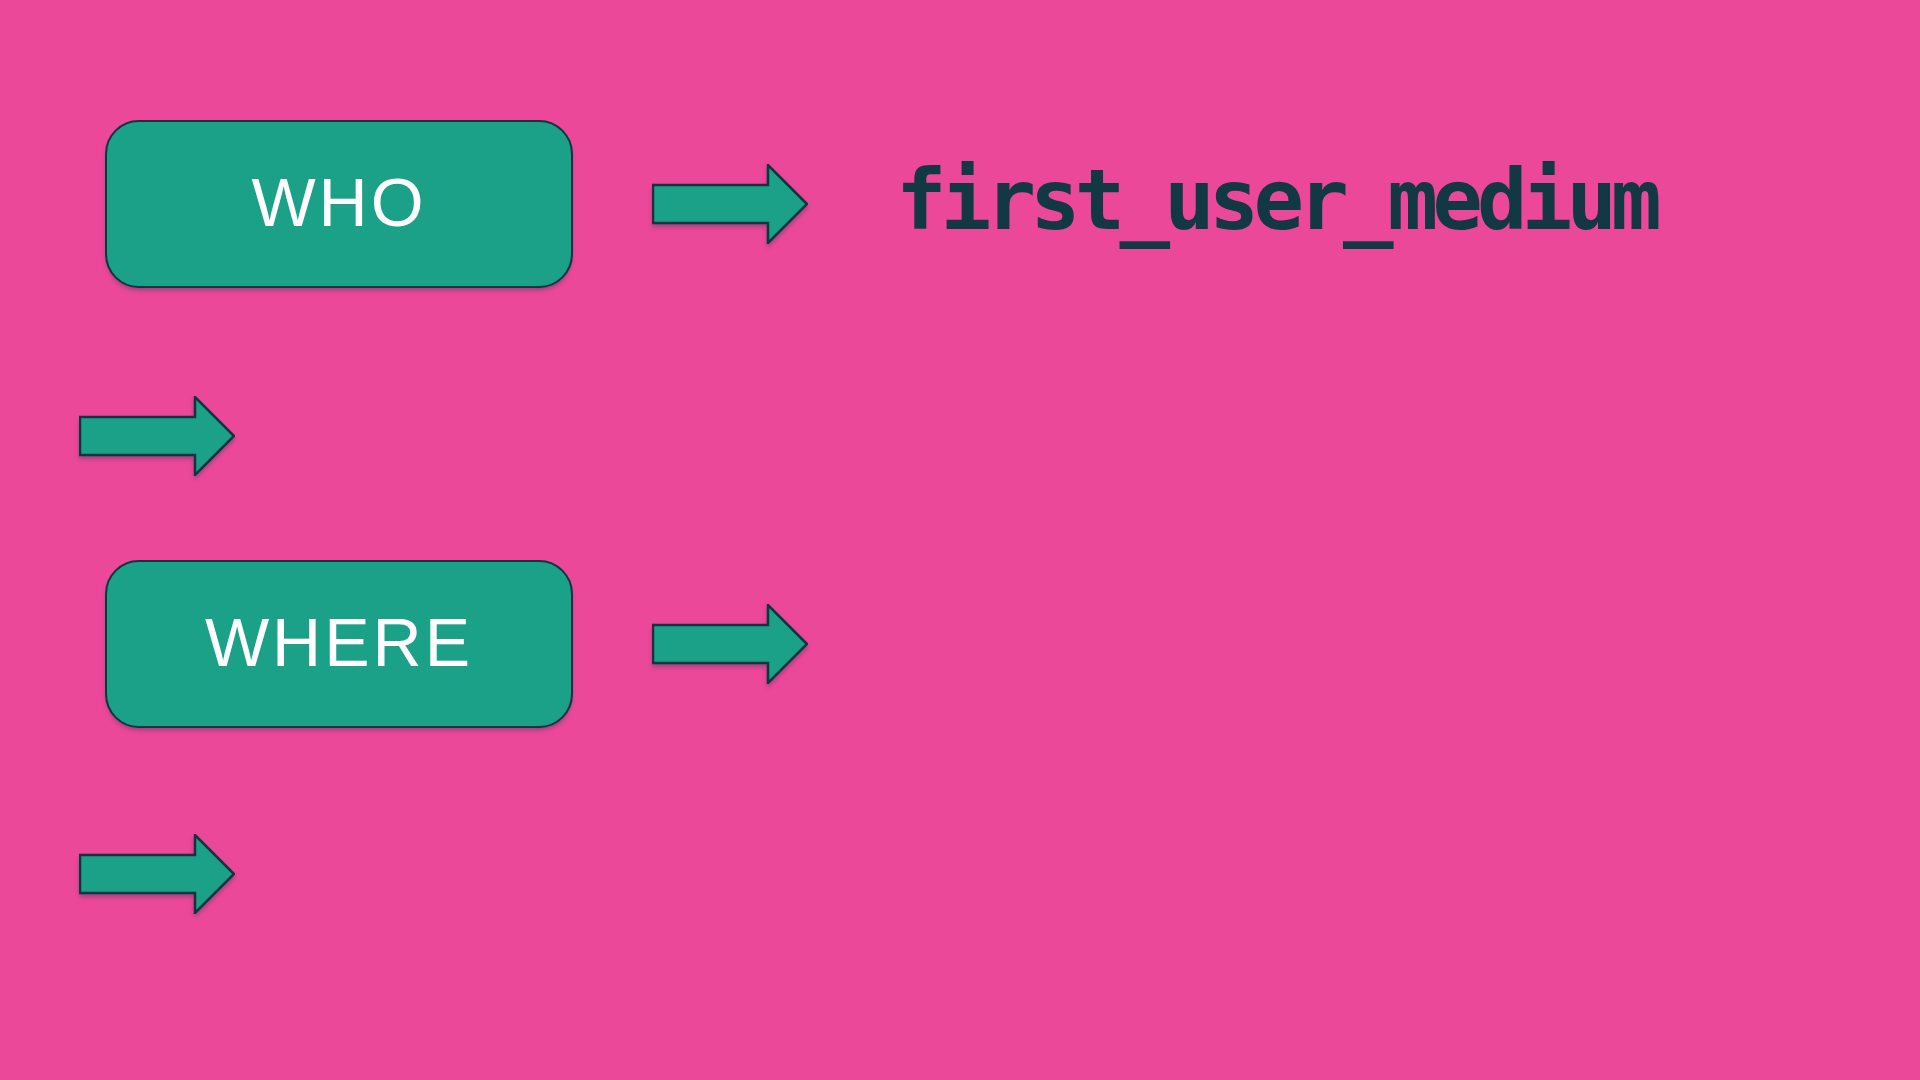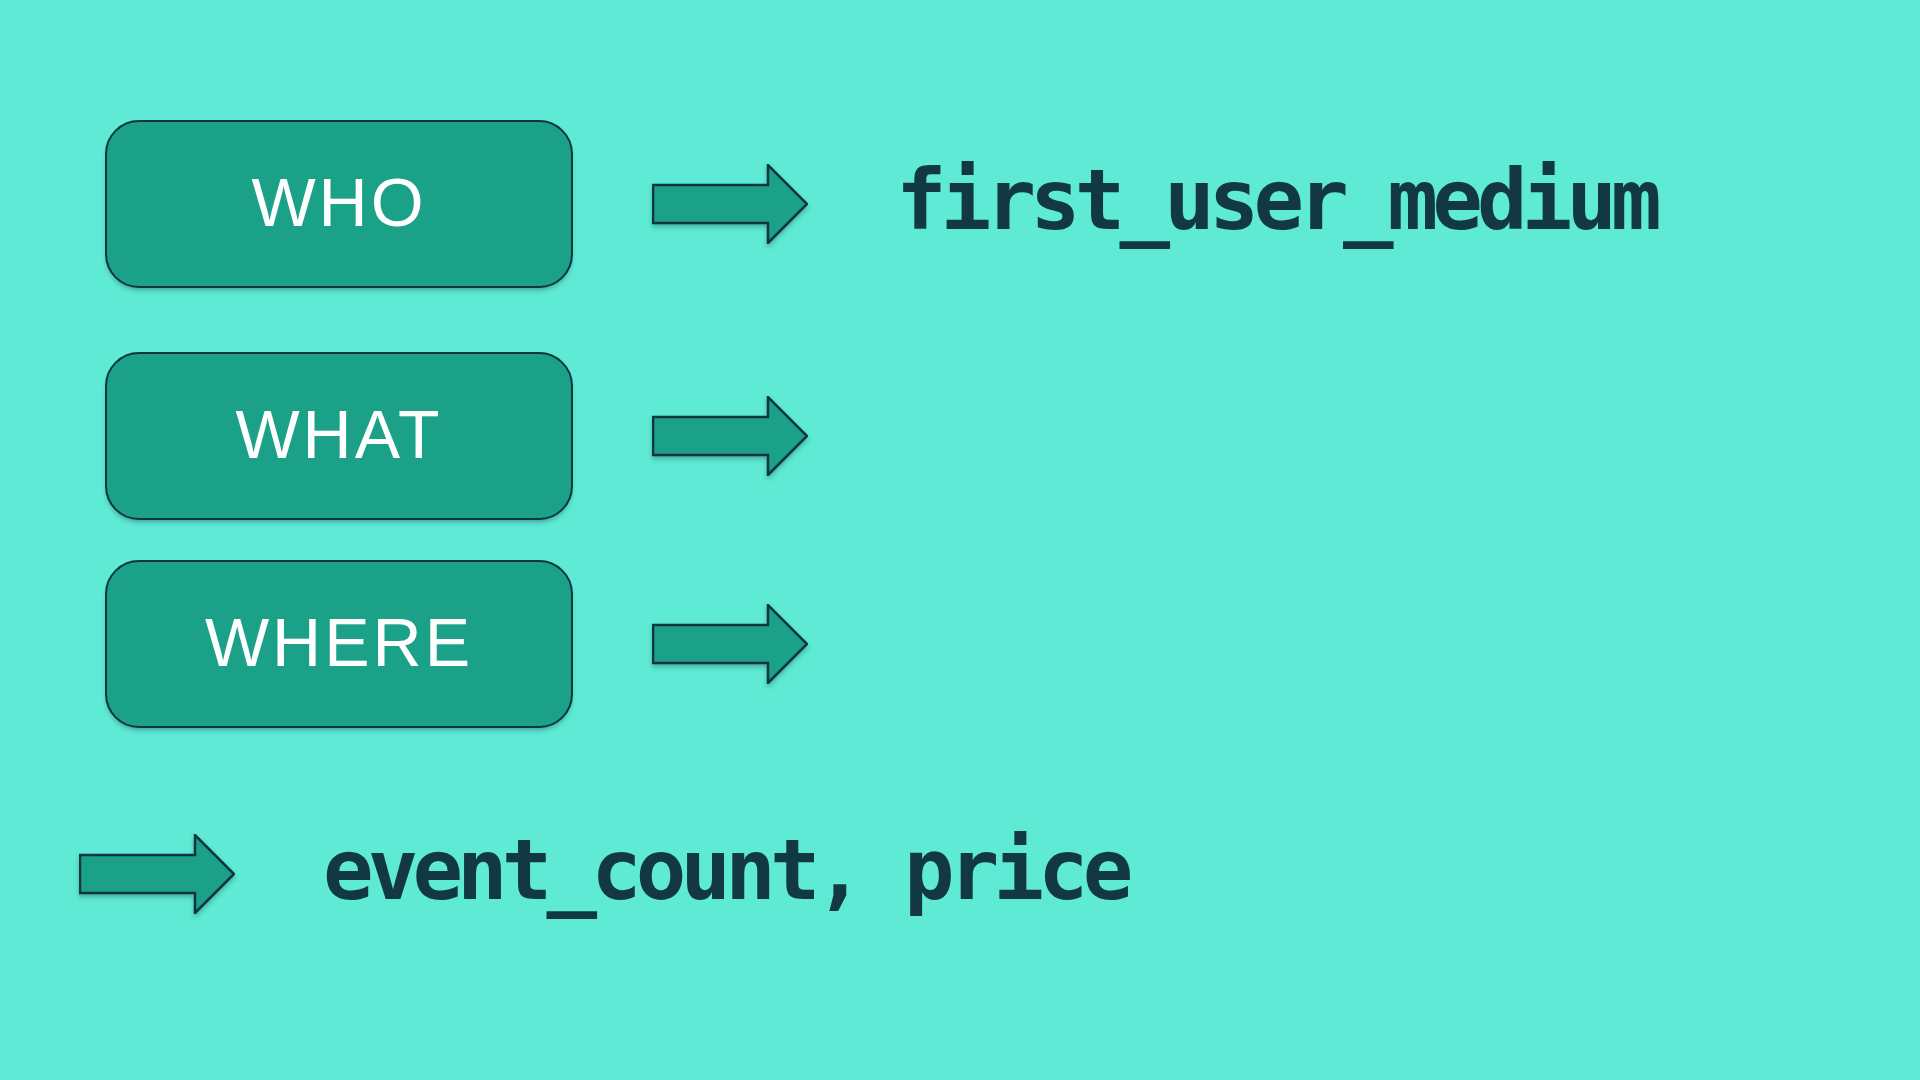--- a/index.html
+++ b/index.html
@@ -4,21 +4,21 @@
 <style>
   html, body {
     margin: 0;
     padding: 0;
     background: #ffffff;
   }
   .canvas {
     position: relative;
     width: 1920px;
     height: 1080px;
-    background: #5eead4;
+    background: #ec4899;
     overflow: hidden;
     font-family: "Liberation Sans", sans-serif;
   }
   .row {
     position: absolute;
     left: 0;
     width: 100%;
     height: 168px;
     display: flex;
     align-items: center;
@@ -79,37 +79,33 @@
     <div class="qbox">
       <span class="label">WHO</span>
     </div>
     <svg class="arrow" viewBox="0 0 156 80" xmlns="http://www.w3.org/2000/svg">
       <path d="M1,21 H116 V1 L155,40 L116,79 V59 H1 Z" fill="#1CA189" stroke="#0E3540" stroke-width="2.5" stroke-linejoin="miter"></path>
     </svg>
     <span class="value">first_user_medium</span>
   </div>
 
   <div class="row r1">
-    <div class="qbox">
-      <span class="label">WHAT</span>
-    </div>
     <svg class="arrow" viewBox="0 0 156 80" xmlns="http://www.w3.org/2000/svg">
       <path d="M1,21 H116 V1 L155,40 L116,79 V59 H1 Z" fill="#1CA189" stroke="#0E3540" stroke-width="2.5" stroke-linejoin="miter"></path>
     </svg>
   </div>
 
   <div class="row r2">
     <div class="qbox">
       <span class="label">WHERE</span>
     </div>
     <svg class="arrow" viewBox="0 0 156 80" xmlns="http://www.w3.org/2000/svg">
       <path d="M1,21 H116 V1 L155,40 L116,79 V59 H1 Z" fill="#1CA189" stroke="#0E3540" stroke-width="2.5" stroke-linejoin="miter"></path>
     </svg>
   </div>
 
   <div class="row r3">
     <svg class="arrow" viewBox="0 0 156 80" xmlns="http://www.w3.org/2000/svg">
       <path d="M1,21 H116 V1 L155,40 L116,79 V59 H1 Z" fill="#1CA189" stroke="#0E3540" stroke-width="2.5" stroke-linejoin="miter"></path>
     </svg>
-    <span class="value">event_count, price</span>
   </div>
 
 </div>
 
 </body></html>

